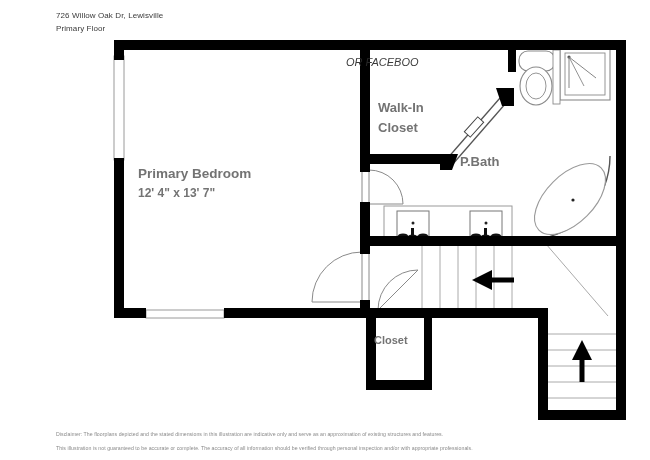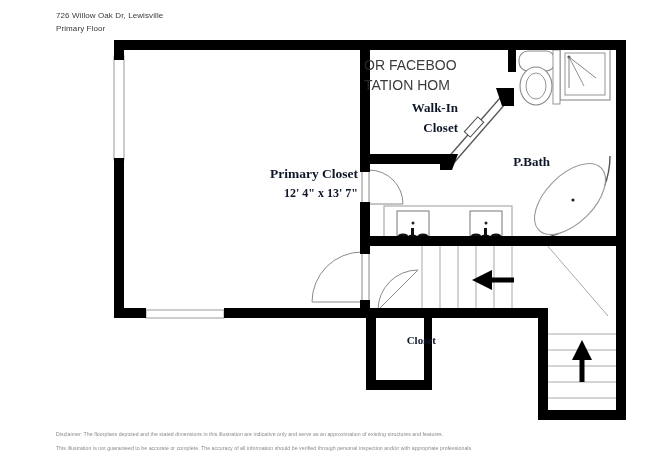--- a/index.html
+++ b/index.html
@@ -45,26 +45,25 @@
   #disc-2 { top: 445px; }
 
   #plan {
     position: absolute;
     left: 0; top: 0;
     width: 650px;
     height: 460px;
   }
   .rlabel {
     position: absolute;
-    color: #0f172a;
+    color: #737373;
     font-weight: bold;
-    text-align: right;
+    text-align: left;
     white-space: nowrap;
     line-height: 1.25;
-    font-family: Liberation Serif, serif;
   }
   #lbl-primary-name {
     left: 90px; top: 166px; width: 220px;
     font-size: 13.5px;
   }
   #lbl-primary-dims {
     left: 90px; top: 186px; width: 220px;
     font-size: 12px;
   }
   #lbl-walkin {
@@ -78,29 +77,30 @@
   #lbl-pbath {
     left: 412px; top: 154px; width: 90px;
     font-size: 13px;
   }
   #lbl-closet {
     left: 326px; top: 334px; width: 62px;
     font-size: 11px;
   }
   #watermark {
     position: absolute;
-    left: 316px; top: 55px;
+    left: 298px; top: 55px;
     width: 120px;
-    font-size: 14px;
+    font-size: 11px;
     color: #2b2b2b;
     line-height: 1.45;
     white-space: nowrap;
     overflow: hidden;
     opacity: 0.92;
     pointer-events: none;
+    font-style: italic;
   }
 </style>
 </head>
 <body>
 
 <div id="page">
 
   <div class="hdr" id="hdr-address">726 Willow Oak Dr, Lewisville</div>
   <div class="hdr" id="hdr-floor">Primary Floor</div>
 
@@ -252,24 +252,23 @@
 
       <rect x="318" y="308" width="10" height="82"></rect>
       <rect x="318" y="380" width="66" height="10"></rect>
       <rect x="376" y="308" width="8" height="82"></rect>
     </g>
 
   </svg>
 
   <div id="watermark">
     <div>OR FACEBOO</div>
-    <div>TATION HOM</div>
   </div>
 
-  <div class="rlabel" id="lbl-primary-name">Primary Closet</div>
+  <div class="rlabel" id="lbl-primary-name">Primary Bedroom</div>
   <div class="rlabel" id="lbl-primary-dims">12' 4" x 13' 7"</div>
 
   <div class="rlabel" id="lbl-walkin">Walk-In</div>
   <div class="rlabel" id="lbl-walkin-2">Closet</div>
 
   <div class="rlabel" id="lbl-pbath">P.Bath</div>
 
   <div class="rlabel" id="lbl-closet">Closet</div>
 
   <div class="disc" id="disc-1">Disclaimer: The floorplans depicted and the stated dimensions in this illustration are indicative only and serve as an approximation of existing structures and features.</div>

